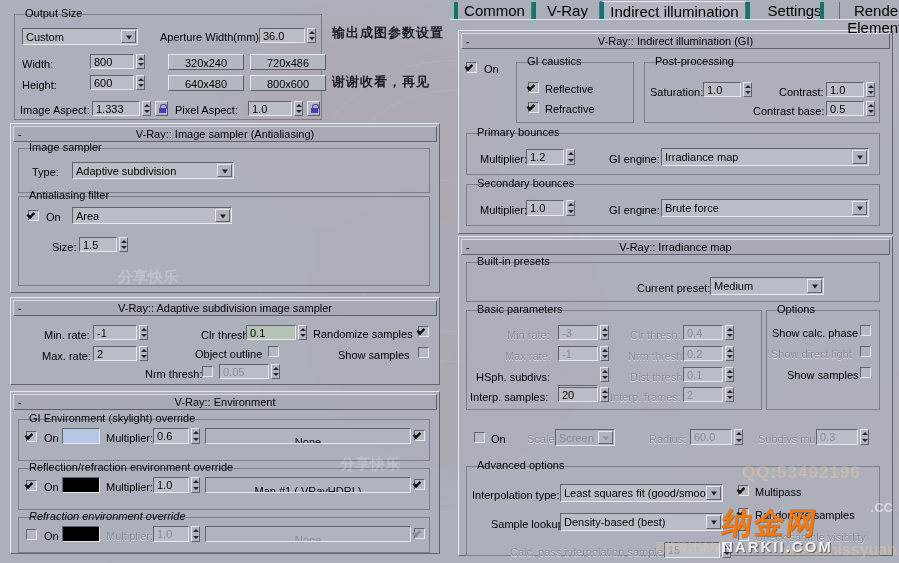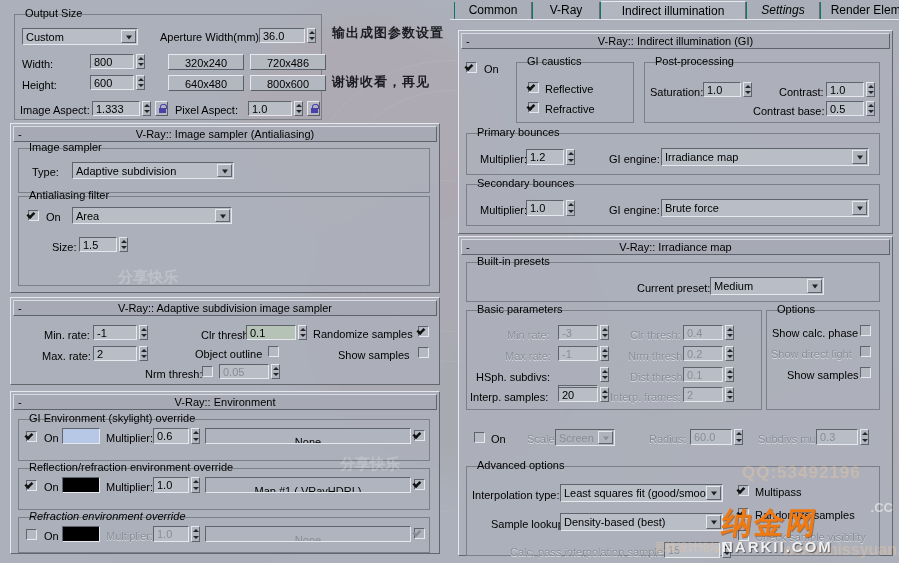--- a/index.html
+++ b/index.html
@@ -85,22 +85,22 @@
   .lock{position:absolute;width:13px;height:15px;box-sizing:border-box;
     background:#b3b7c0;border:1px solid;border-color:#e6e8ee #5a5e66 #5a5e66 #e6e8ee;}
   .lock .body{position:absolute;left:3px;bottom:2px;width:7px;height:5px;
     background:#4b3fa8;}
   .lock .shk{position:absolute;left:4px;top:2px;width:5px;height:4px;
     border:1.5px solid #4b3fa8;border-bottom:none;border-radius:3px 3px 0 0;}
 
   
   #tabs{position:absolute;left:0;top:0;width:449px;height:22px;z-index:3;}
   .tab{position:absolute;top:2px;height:17px;line-height:17px;
-    text-align:center;font-size:12px;color:#000;
-    border-left:1px solid #0f766e;border-right:1px solid #6a6e76;
+    text-align:center;font-size:15px;color:#000;
+    border-left:4px solid #0f766e;border-right:1px solid #6a6e76;
     box-sizing:border-box;}
   .tab.sel{font-weight:normal;}
   #tabunder{position:absolute;left:0;top:19px;width:449px;height:2px;
     border-top:1px solid #e3e5ea;}
 
   
   .cn{position:absolute;z-index:4;font-family:"DejaVu Sans",sans-serif;
     font-size:13px;font-weight:bold;color:#1b1b22;letter-spacing:1px;}
 
   
@@ -366,21 +366,21 @@
   <div id="tabs" style="background:#a9aeb8;">
     <div class="tab" style="left:4px;width:78px;">
       <span>Common</span>
     </div>
     <div class="tab" style="left:82px;width:68px;">
       <span>V-Ray</span>
     </div>
     <div class="tab sel" style="left:150px;width:146px;background:#b1b6c0;border-top:1px solid #e6e8ee;top:1px;height:19px;line-height:19px;">
       <span>Indirect illumination</span>
     </div>
-    <div class="tab" style="left:296px;width:74px;font-style:italic;">
+    <div class="tab" style="left:296px;width:94px;">
       <span>Settings</span>
     </div>
     <div class="tab" style="left:370px;width:114px;">
       <span>Render Elements</span>
     </div>
     <div id="tabunder"></div>
   </div>
 
   <div class="content">
 

